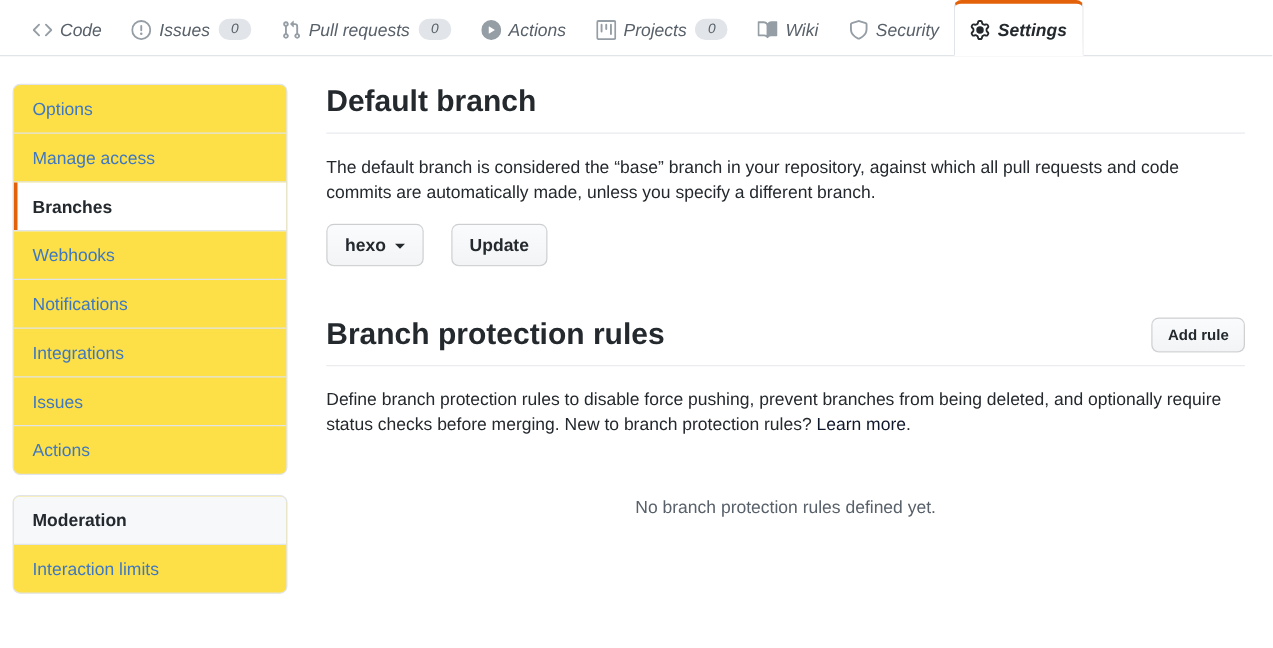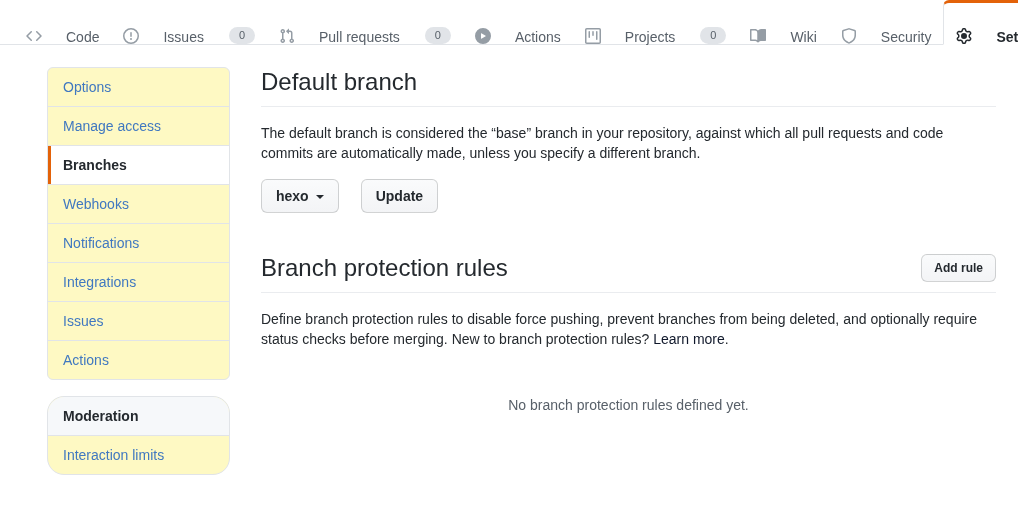--- a/index.html
+++ b/index.html
@@ -22,31 +22,32 @@
     height: 45px;
     border-bottom: 1px solid #e1e4e8;
     box-sizing: border-box;
     padding-left: 14px;
     display: flex;
     align-items: flex-end;
     background: #ffffff;
   }
   .nav-item {
     display: flex;
-    align-items: flex-end;
-    gap: 24px;
+    align-items: center;
+    gap: 6px;
     height: 44px;
     padding: 0 12px;
     box-sizing: border-box;
     font-size: 14px;
     color: #586069;
     text-decoration: none;
     border-top: 3px solid transparent;
     background: transparent;
     white-space: nowrap;
+    font-style: italic;
   }
   .nav-item .nav-label { line-height: 1; padding-top: 1px; }
   .nav-item.active {
     color: #24292e;
     font-weight: 600;
     border-top: 3px solid #e36209;
     border-left: 1px solid #e1e4e8;
     border-right: 1px solid #e1e4e8;
     border-bottom: 1px solid #ffffff;
     border-radius: 6px 6px 0 0;
@@ -88,27 +89,26 @@
     box-sizing: border-box;
   }
 
   
   .sidebar {
     width: 220px;
     flex: 0 0 220px;
     margin-left: 10px;
   }
   .menu {
-    background: #fef9c3;
+    background: #fde047;
     border: 1px solid #e1e4e8;
     border-radius: 6px;
     overflow: hidden;
-    margin-left: 37px;
-  }
-  .menu + .menu { margin-top: 16px; border-radius: 17px; }
+  }
+  .menu + .menu { margin-top: 16px; }
   .menu-heading {
     display: block;
     padding: 10px 15px;
     font-size: 14px;
     font-weight: bold;
     color: #24292e;
     background: #f6f8fa;
     border-bottom: 1px solid #e1e4e8;
     line-height: 18px;
   }
@@ -148,21 +148,21 @@
   .section-head {
     display: flex;
     align-items: center;
     justify-content: space-between;
     border-bottom: 1px solid #eaecef;
     padding-bottom: 9px;
   }
   h2.section-title {
     margin: 0;
     font-size: 24px;
-    font-weight: 400;
+    font-weight: 700;
     color: #24292e;
     line-height: 30px;
   }
   .section-desc {
     font-size: 14px;
     line-height: 20px;
     color: #24292e;
     margin: 16px 0 0 0;
   }
   .link { color: #0f172a; text-decoration: none; }

